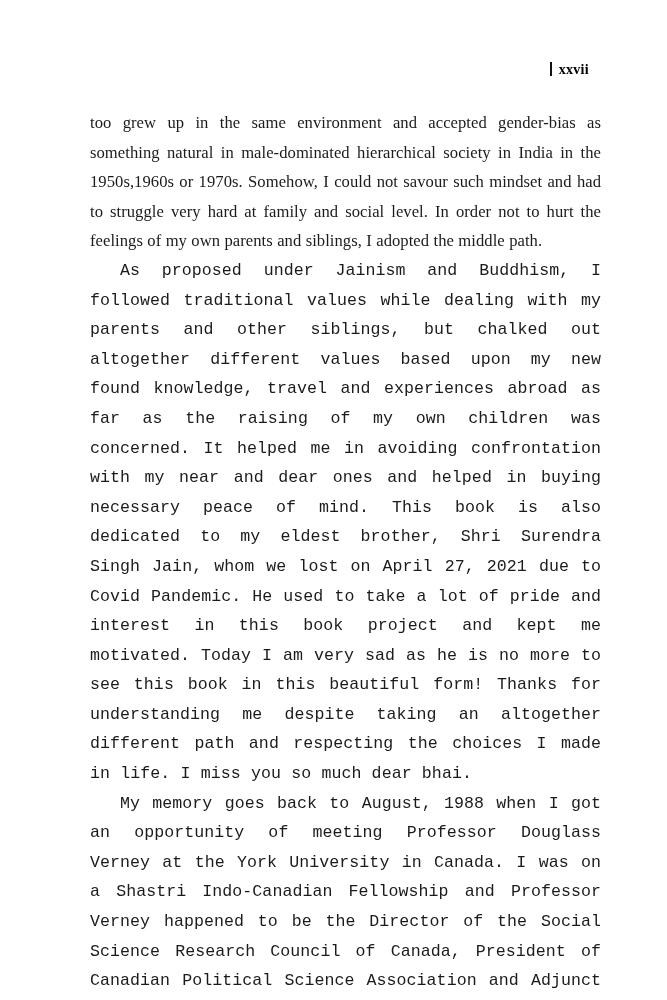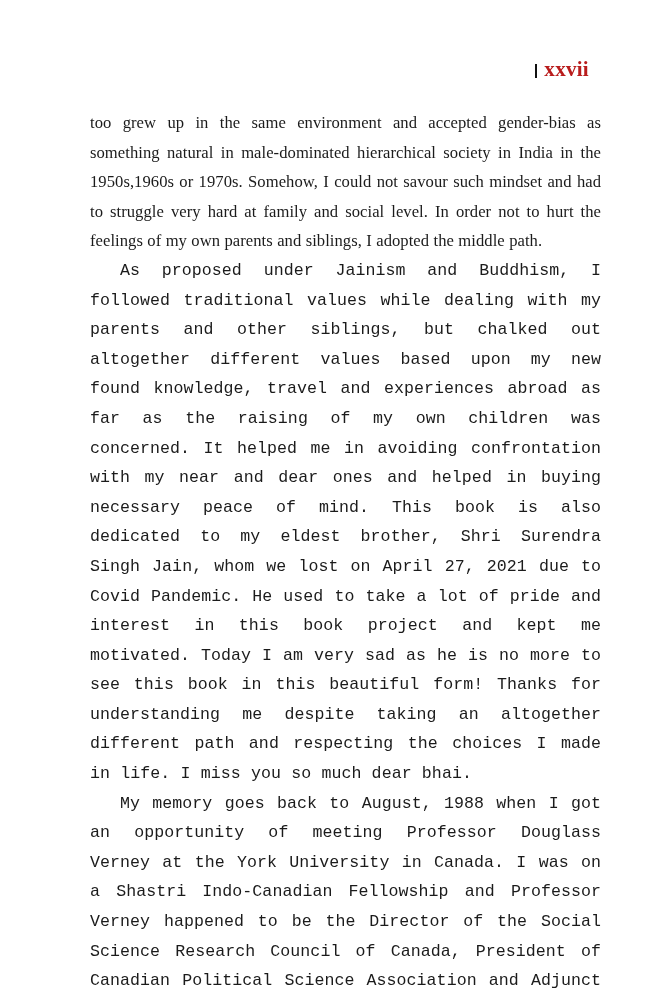--- a/index.html
+++ b/index.html
@@ -29,24 +29,24 @@
     left: 78px;
     right: 78px;
     height: 22px;
     display: flex;
     justify-content: flex-end;
     align-items: center;
   }
   .folio {
     display: inline-flex;
     align-items: baseline;
-    font-size: 21px;
+    font-size: 14px;
     font-weight: bold;
     letter-spacing: 0.3px;
-    color: #b91c1c;
+    color: #000000;
   }
   .folio-rule {
     display: inline-block;
     width: 2px;
     height: 14px;
     background: #111111;
     margin-right: 7px;
     position: relative;
     top: 2px;
   }

